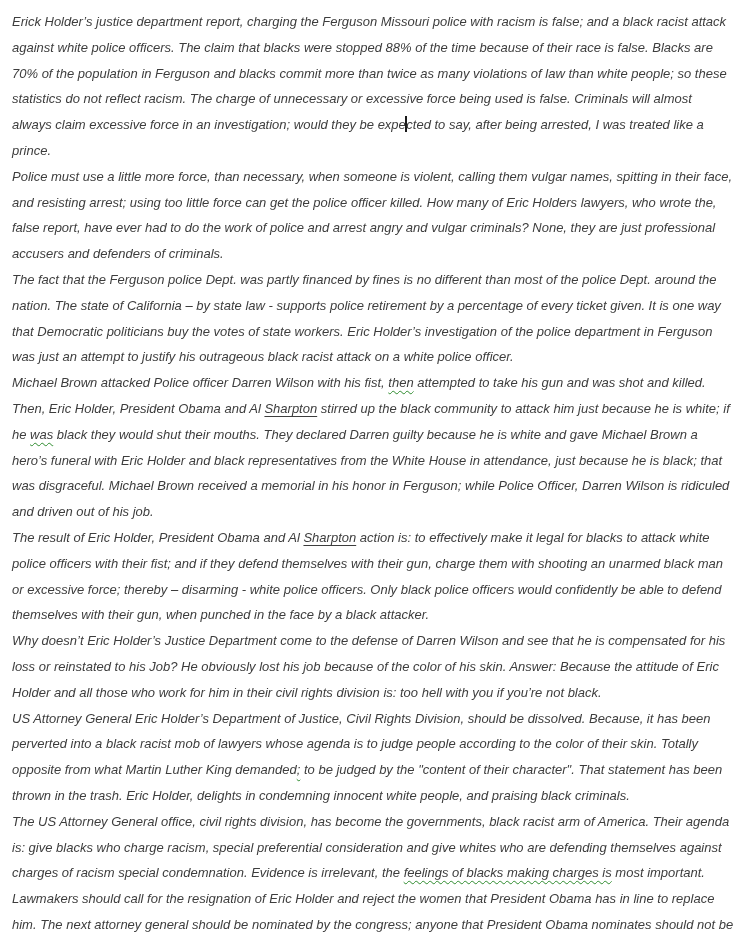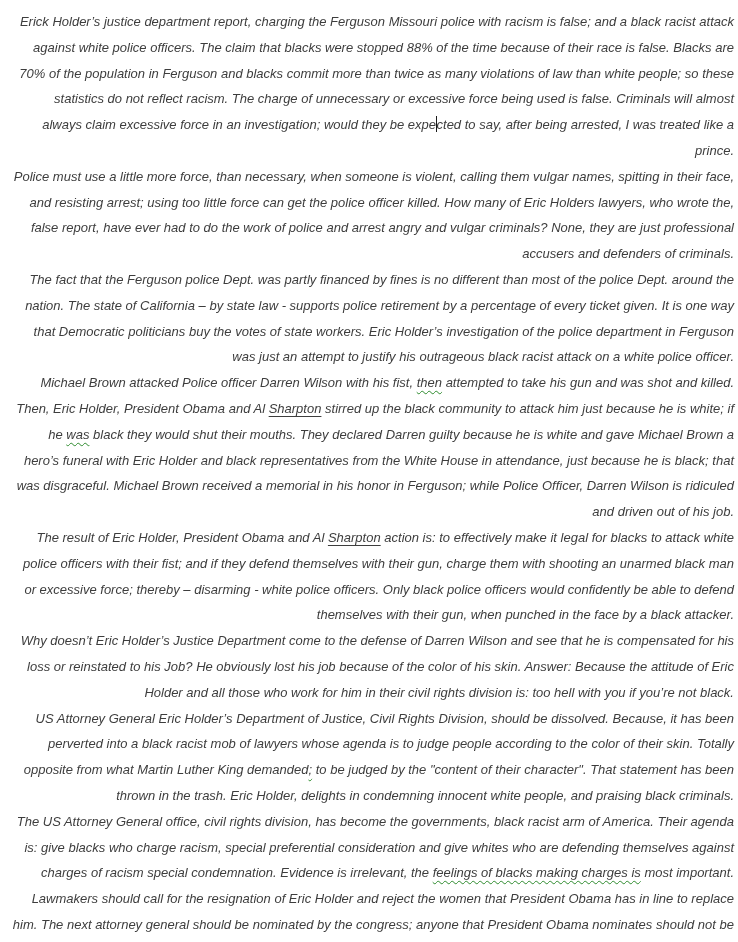--- a/index.html
+++ b/index.html
@@ -14,21 +14,21 @@
     width: 738px;
     height: 942px;
     padding: 9px 4px 0 12px;
     font-family: "Liberation Sans", sans-serif;
     font-style: italic;
     font-size: 13px;
     line-height: 25.8px;
     color: #3d3d3d;
     cursor: text;
   }
-  p.para { margin: 0; padding: 0; text-align: right; }
+  p.para { margin: 0; padding: 0; }
   .run { white-space: pre-wrap; }
   .run.red {
     text-decoration-line: underline;
     text-decoration-style: wavy;
     text-decoration-color: #cc3333;
     text-decoration-thickness: 1px;
     text-underline-offset: 3px;
     text-decoration-skip-ink: none;
     text-decoration: underline;
   }

